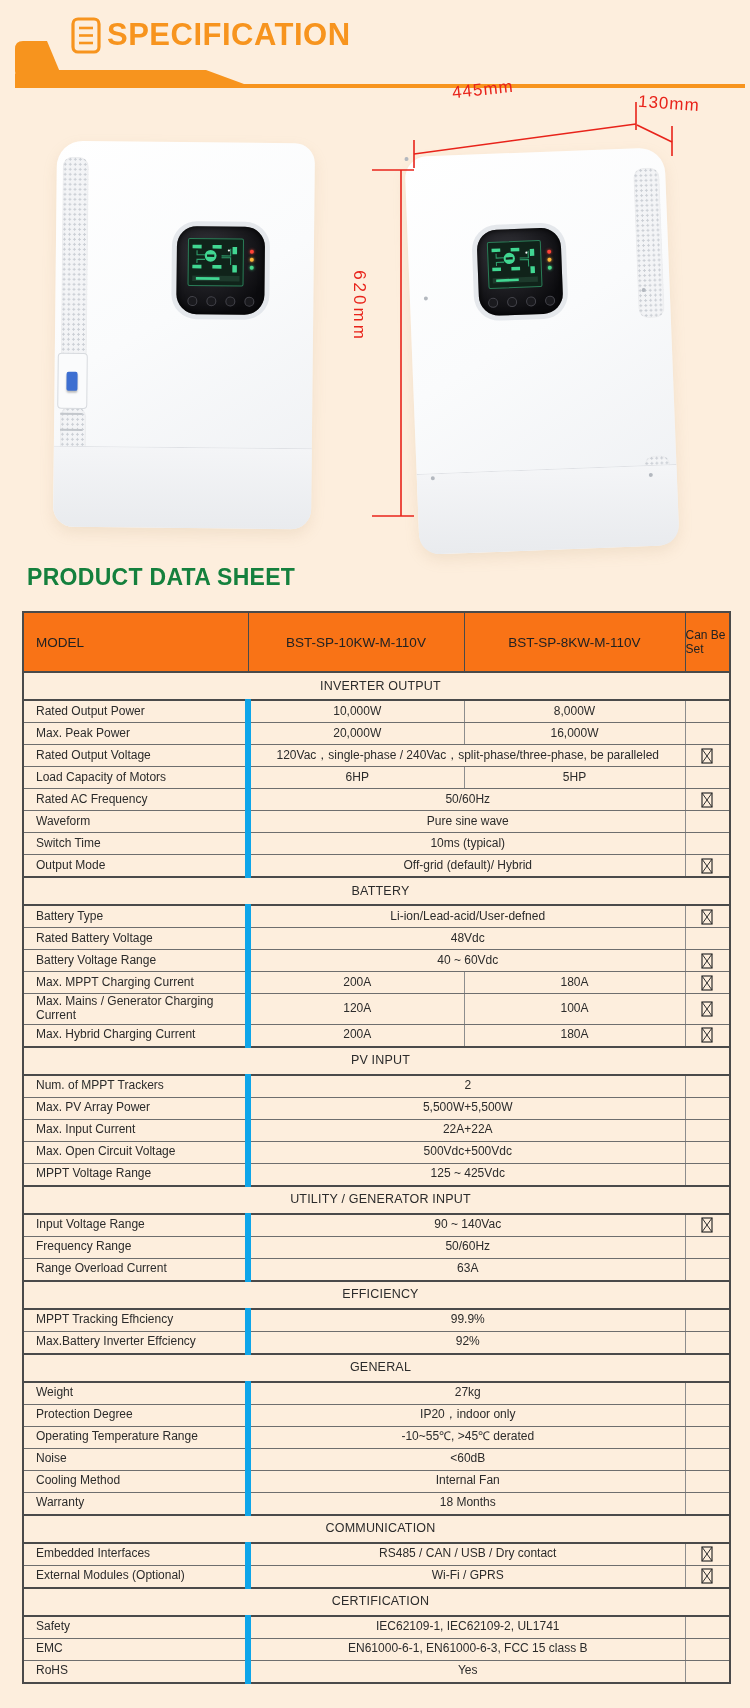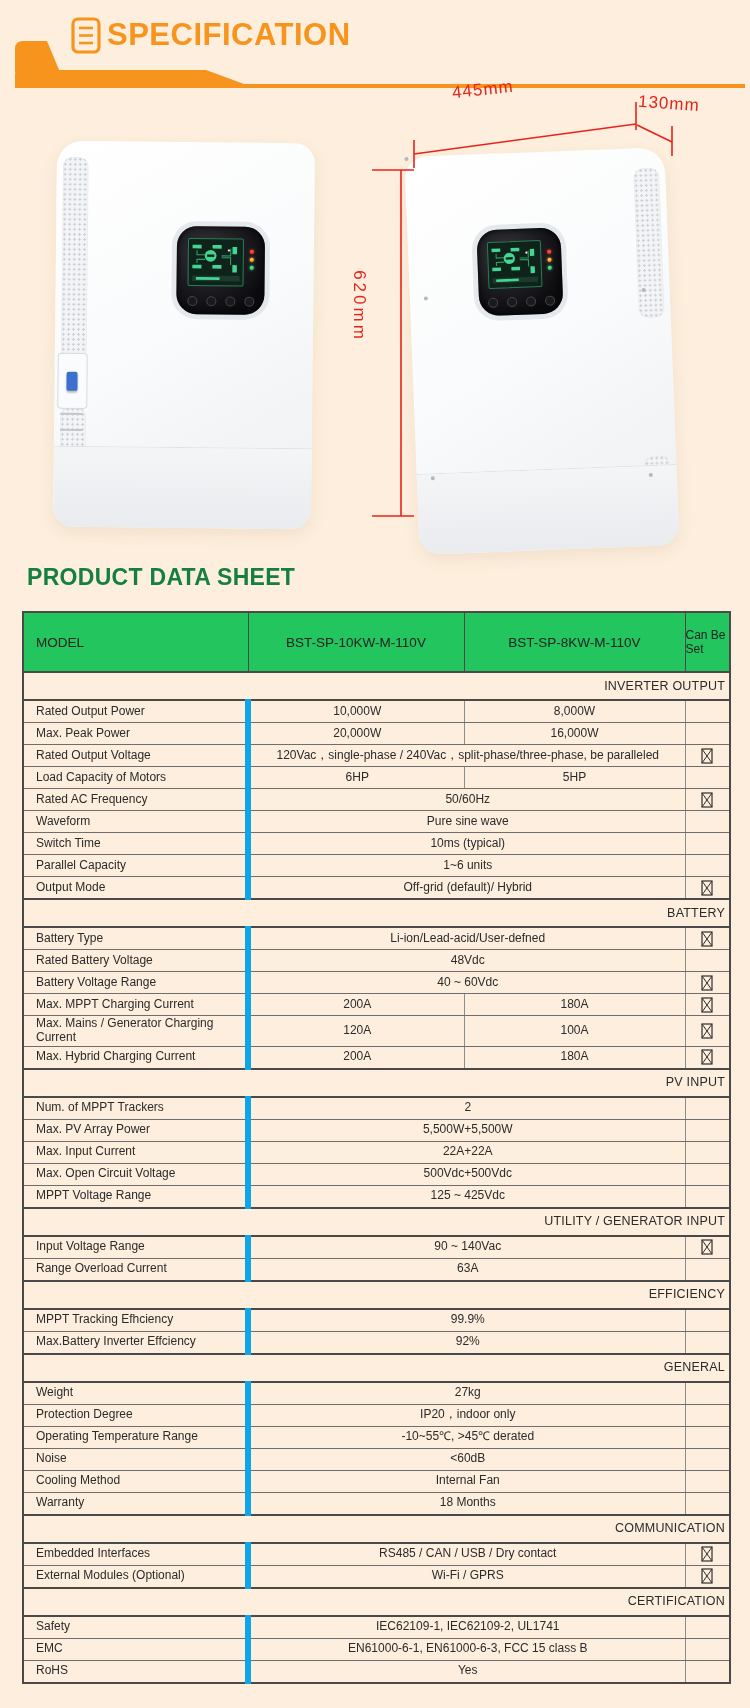--- a/index.html
+++ b/index.html
@@ -55,30 +55,30 @@
   .dim-label{position:absolute;color:#e8231a;font-size:17px;font-weight:500;letter-spacing:1px;}
   .dim-445{left:452px;top:10px;transform:rotate(-6deg);}
   .dim-130{left:638px;top:24px;transform:rotate(4deg);}
   .dim-620{left:313px;top:226px;width:92px;text-align:center;transform:rotate(90deg);letter-spacing:3px;}
 
   
   .sheet-title{position:absolute;left:27px;top:564px;font-size:23px;font-weight:bold;color:#15803d;letter-spacing:.3px;}
   table.spec{position:absolute;left:22px;top:611px;width:707px;border-collapse:collapse;table-layout:fixed;
     border:2px solid #4a4a4a;background:#fdeedd;}
   .spec col.c1{width:225px;}.spec col.c2{width:216px;}.spec col.c3{width:221px;}.spec col.c4{width:45px;}
-  .spec th{background:#22c55e;color:#222;font-weight:normal;font-size:13.5px;height:56px;
+  .spec th{background:#f97316;color:#222;font-weight:normal;font-size:13.5px;height:56px;
     border:1px solid #4a4a4a;border-bottom:2px solid #4a4a4a;}
   .spec th.h1{text-align:left;padding-left:12px;}
   .spec th.h4{font-size:12px;line-height:1.2;text-align:left;padding:0 0 0 0;}
   .spec td{font-size:12px;color:#2b2b2b;height:19px;padding:1px 4px;border-bottom:1px solid #6e6e6e;
     text-align:center;line-height:1.15;}
   .spec td.lbl{text-align:left;padding-left:12px;border-right:6px solid #0ea5e9;}
   .spec td.v1{border-right:1px solid #8d8d8d;margin-left:45px;}
   .spec td.setc{border-left:1px solid #8d8d8d;}
-  .spec tr.section-row td{height:24px;text-align:right;padding-left:12px;font-size:12.5px;letter-spacing:.2px;
+  .spec tr.section-row td{height:24px;text-align:center;padding-left:12px;font-size:12.5px;letter-spacing:.2px;
     border-top:2px solid #4a4a4a;border-bottom:2px solid #4a4a4a;}
   .spec td .chk{display:inline-block;vertical-align:middle;}
 </style>
 </head>
 <body>
 
 <div class="page">
 
   <div class="hdr">
     <svg width="750" height="95" viewBox="0 0 750 95">
@@ -250,25 +250,20 @@
           <td class="lbl">Waveform</td>
           <td colspan="2">Pure sine wave</td>
           <td class="setc"></td>
         </tr>
         <tr>
           <td class="lbl">Switch Time</td>
           <td colspan="2">10ms (typical)</td>
           <td class="setc"></td>
         </tr>
         <tr>
-          <td class="lbl">Parallel Capacity</td>
-          <td colspan="2">1~6 units</td>
-          <td class="setc"></td>
-        </tr>
-        <tr>
           <td class="lbl">Output Mode</td>
           <td colspan="2">Off-grid (default)/ Hybrid</td>
           <td class="setc"><svg class="chk" width="12" height="16" viewBox="0 0 12 16">
               <rect x="1" y="1" width="10" height="14" fill="none" stroke="#2f2f2f" stroke-width="1.2"></rect>
               <path d="M1,1 L11,15 M11,1 L1,15" stroke="#2f2f2f" stroke-width="1"></path>
             </svg></td>
         </tr>
         <tr class="section-row">
           <td colspan="4">BATTERY</td>
         </tr>
@@ -353,20 +348,25 @@
         </tr>
         <tr>
           <td class="lbl">Input Voltage Range</td>
           <td colspan="2">90 ~ 140Vac</td>
           <td class="setc"><svg class="chk" width="12" height="16" viewBox="0 0 12 16">
               <rect x="1" y="1" width="10" height="14" fill="none" stroke="#2f2f2f" stroke-width="1.2"></rect>
               <path d="M1,1 L11,15 M11,1 L1,15" stroke="#2f2f2f" stroke-width="1"></path>
             </svg></td>
         </tr>
         <tr>
+          <td class="lbl">Frequency Range</td>
+          <td colspan="2">50/60Hz</td>
+          <td class="setc"></td>
+        </tr>
+        <tr>
           <td class="lbl">Range Overload Current</td>
           <td colspan="2">63A</td>
           <td class="setc"></td>
         </tr>
         <tr class="section-row">
           <td colspan="4">EFFICIENCY</td>
         </tr>
         <tr>
           <td class="lbl">MPPT Tracking Efhciency</td>
           <td colspan="2">99.9%</td>

